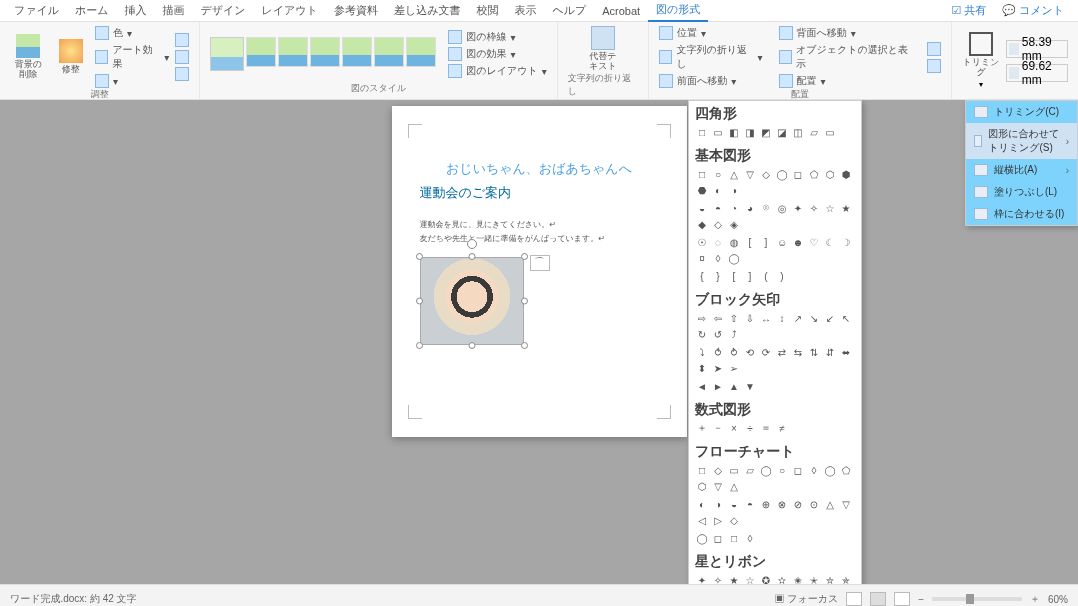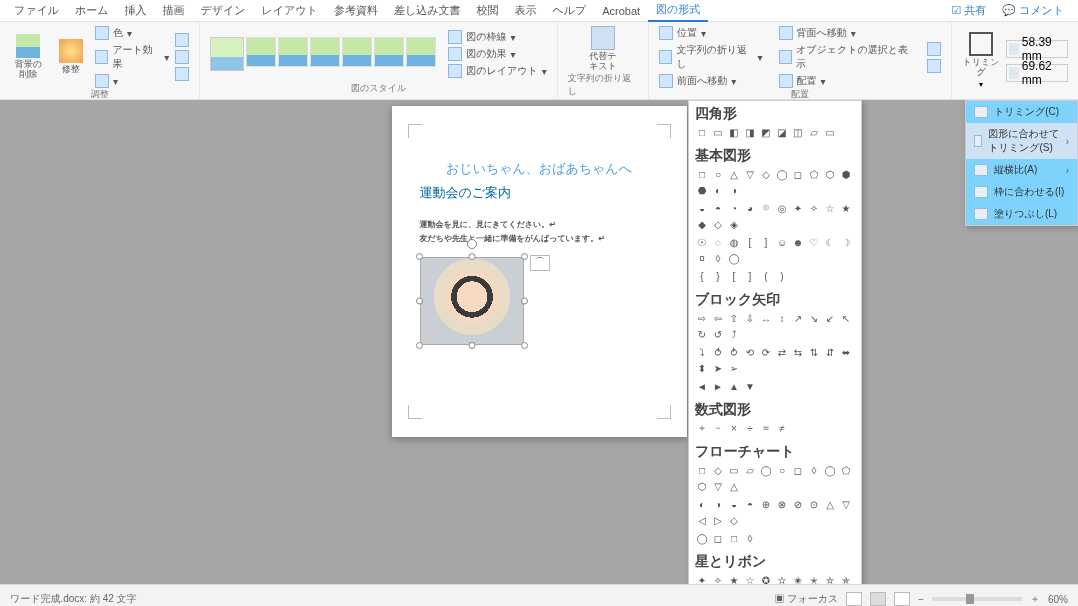--- a/index.html
+++ b/index.html
@@ -32,21 +32,21 @@
 .workspace { position: relative; height: 484px; background: #a6a6a6; display: flex; justify-content: center; overflow: hidden; }
 .page { width: 295px; height: 331px; background: #fff; margin-top: 6px; padding: 40px 28px; position: relative; box-shadow: 0 2px 8px rgba(0,0,0,.3); }
 .page .corner { position: absolute; width: 14px; height: 14px; border: 1px solid #bbb; }
 .page .c-tl { top: 18px; left: 16px; border-right: none; border-bottom: none; }
 .page .c-tr { top: 18px; right: 16px; border-left: none; border-bottom: none; }
 .page .c-bl { bottom: 18px; left: 16px; border-right: none; border-top: none; }
 .page .c-br { bottom: 18px; right: 16px; border-left: none; border-top: none; }
 .title1 { color: #4a9fe0; font-size: 13px; text-align: center; margin: 14px 0 6px; }
 .title2 { color: #0369a1; font-size: 13px; text-align: left; margin-bottom: 16px; }
 .bodytxt { font-size: 8px; color: #555; line-height: 1.8; }
-.bodytxt .line { display: block; font-weight: bold; }
+.bodytxt .line { display: block; }
 
 
 .sel-img { position: relative; width: 104px; height: 88px; margin-top: 10px; }
 .sel-img .photo { width: 100%; height: 100%; background: radial-gradient(circle at 50% 45%, #f5d9c0 0 22%, #3a3a3a 22% 30%, #f5d9c0 30% 38%, #e8dcc6 38% 55%, #c9cfd2 55% 100%); border: 1px solid #aaa; }
 .sel-img .handle { position: absolute; width: 7px; height: 7px; background: #fff; border: 1px solid #888; border-radius: 50%; }
 .sel-img .h-tl { top:-4px; left:-4px; } .sel-img .h-tr { top:-4px; right:-4px; }
 .sel-img .h-bl { bottom:-4px; left:-4px; } .sel-img .h-br { bottom:-4px; right:-4px; }
 .sel-img .h-t { top:-4px; left:50%; transform:translateX(-50%);} .sel-img .h-b { bottom:-4px; left:50%; transform:translateX(-50%);} 
 .sel-img .h-l { left:-4px; top:50%; transform:translateY(-50%);} .sel-img .h-r { right:-4px; top:50%; transform:translateY(-50%);} 
 .sel-img .rotate { position:absolute; top:-18px; left:50%; transform:translateX(-50%); width:10px; height:10px; border:1px solid #888; border-radius:50%; background:#fff;}
@@ -414,25 +414,25 @@
         <span>図形に合わせてトリミング(S)</span>
         <span class="chev">›</span>
       </div>
       <div class="item">
         <span class="mic"></span>
         <span>縦横比(A)</span>
         <span class="chev">›</span>
       </div>
       <div class="item">
         <span class="mic"></span>
-        <span>枠に合わせる(I)</span>
+        <span>塗りつぶし(L)</span>
       </div>
       <div class="item">
         <span class="mic"></span>
-        <span>塗りつぶし(L)</span>
+        <span>枠に合わせる(I)</span>
       </div>
     </div>
 </div>
 
 <div class="statusbar">
   <span>ワード完成.docx: 約 42 文字</span>
   <div class="right">
     <span>▣ <span>フォーカス</span></span>
     <span class="view-btn"></span>
     <span class="view-btn active"></span>

